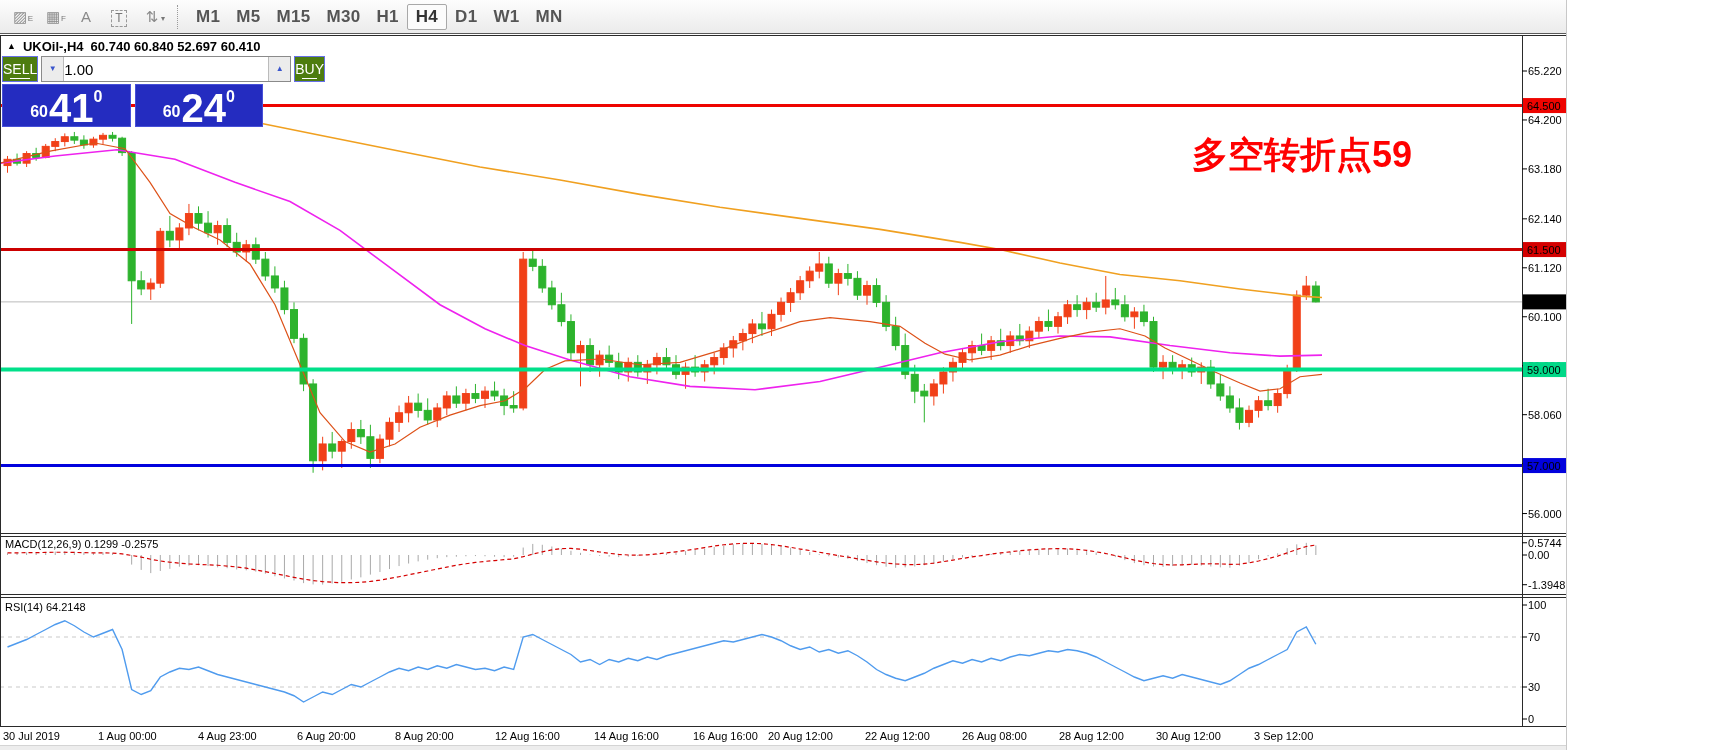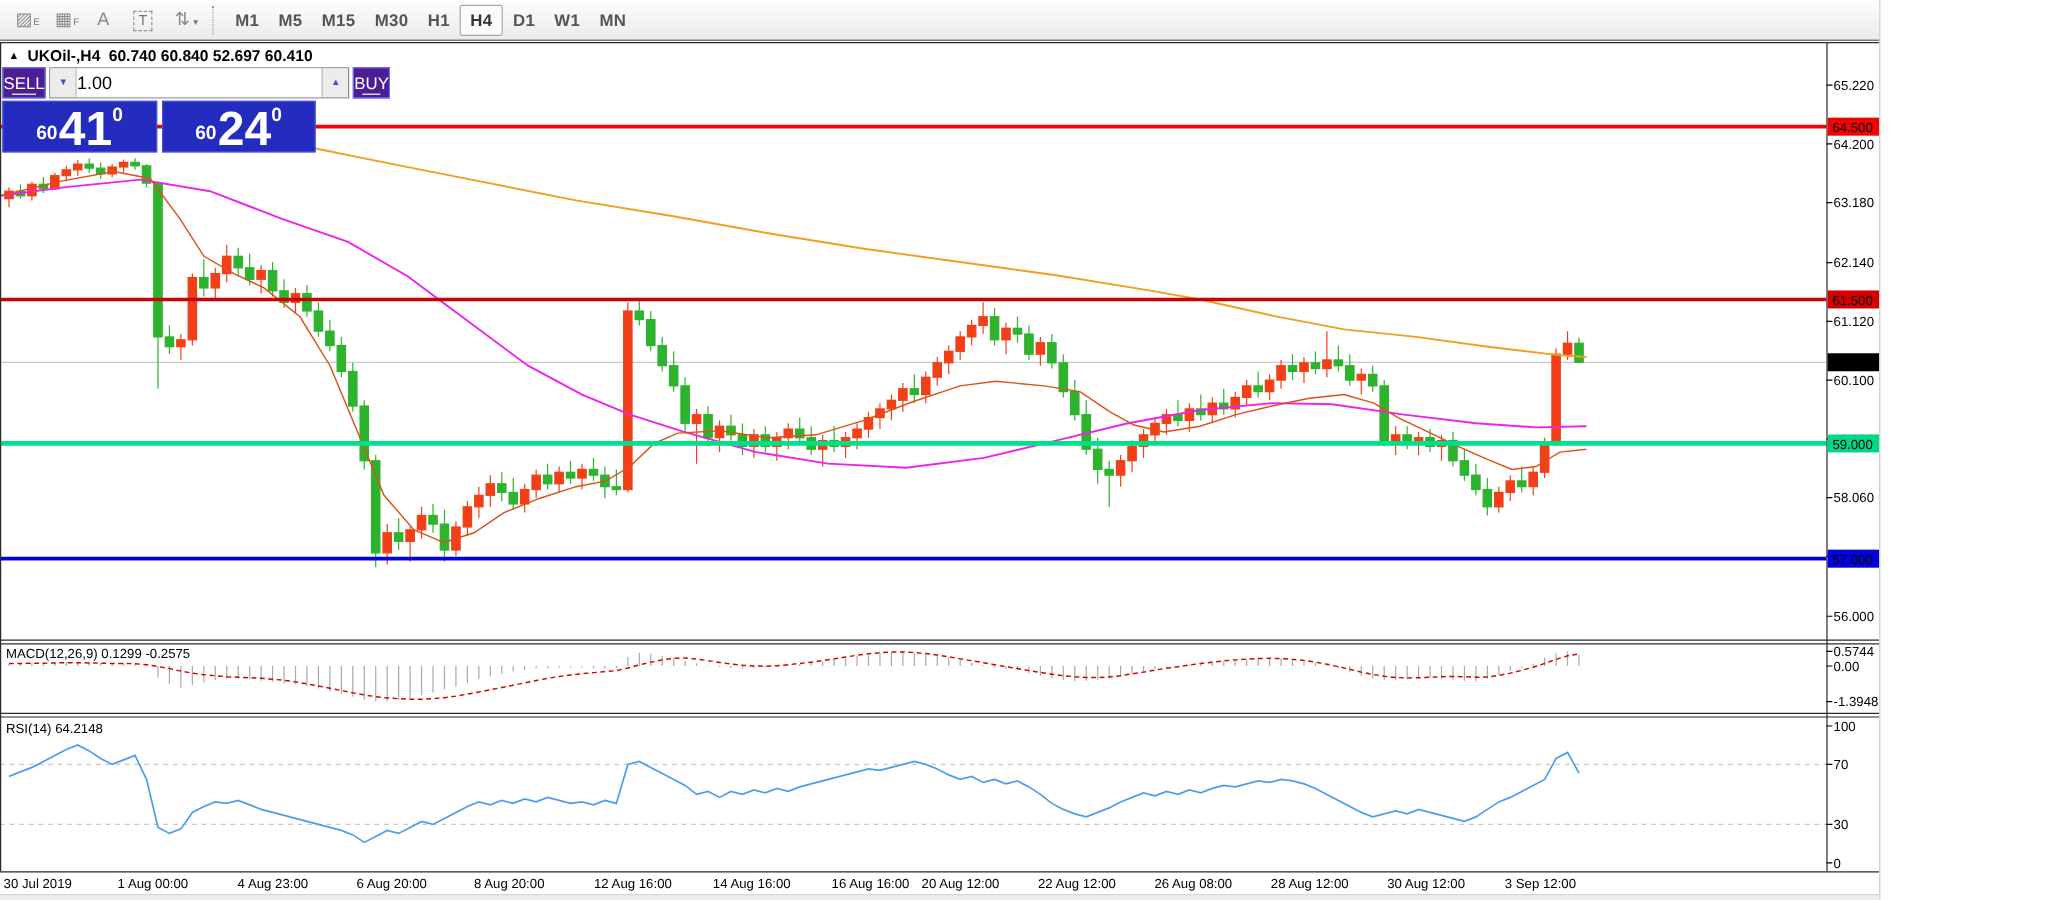--- a/index.html
+++ b/index.html
@@ -8,32 +8,32 @@
   svg text{font-family:"Liberation Sans",sans-serif;font-size:11px;fill:#000;}
   
   .toolbar{position:absolute;left:0;top:0;width:1566px;height:34px;
            background:linear-gradient(#fdfdfd,#ebebeb);border-bottom:1px solid #5a5a5a;
            display:flex;align-items:center;z-index:6;box-sizing:border-box;}
   .tool-icon{position:relative;width:26px;height:22px;margin-left:7px;color:#8a8a8a;
              font-size:15px;line-height:22px;text-align:center;cursor:default;}
   .tool-icon .sub{position:absolute;right:0;bottom:-2px;font-size:8px;color:#777;}
   .icon-t .glyph{display:inline-block;border:1px dashed #999;padding:0 3px;font-size:12px;line-height:15px;color:#777;}
   .sep{width:1px;height:24px;border-left:1px dotted #9a9a9a;margin:0 9px 0 12px;}
-  .tf-btn{padding:0 8px;height:22px;line-height:22px;font-size:14px;font-weight:700;
+  .tf-btn{padding:0 8px;height:22px;line-height:22px;font-size:17px;font-weight:700;
           color:#555;letter-spacing:0.3px;}
   .tf-btn.selected{background:#fbfbfb;border:1px solid #a8a8a8;border-radius:2px;
                    height:24px;line-height:24px;color:#333;}
   
   .chart-header{position:absolute;left:7px;top:39px;z-index:5;font-size:13px;font-weight:700;
                 display:flex;align-items:center;gap:7px;white-space:nowrap;}
   .chart-header .tri{font-size:9px;position:relative;top:-1px;}
   
   .trade{position:absolute;left:2px;top:56px;width:261px;z-index:5;}
   .trade-row1{display:flex;height:26px;}
-  .btn-sell,.btn-buy{position:relative;background:#4c1d95;border:1px solid #6670e8;
+  .btn-sell,.btn-buy{position:relative;background:#4d7c0f;border:1px solid #6670e8;
         color:#fff;font-size:14px;text-align:center;line-height:24px;box-sizing:border-box;}
   .btn-sell{width:70px;}
   .btn-buy{width:50px;}
   .btn-sell::after,.btn-buy::after{content:"";position:absolute;left:7px;right:7px;bottom:2px;height:1px;background:#fff;}
   .spin{display:flex;flex:1;margin:0 3px;border:1px solid #8a8a8a;background:#fff;box-sizing:border-box;}
   .spin-btn{width:21px;background:#ececec;color:#3a55cc;font-size:8px;line-height:24px;
             text-align:center;border-right:1px solid #bbb;cursor:default;}
   .spin-btn.up{border-right:none;border-left:1px solid #bbb;}
   .vol-input{flex:1;border:none;outline:none;text-align:left;font-size:15px;padding:0 5px 0 0;
              font-family:"Liberation Sans",sans-serif;min-width:0;}
@@ -625,16 +625,17 @@
         <span class="pp-sup">0</span>
       </div>
       <div class="price-panel">
         <span class="pp-prefix">60</span>
         <span class="pp-main">24</span>
         <span class="pp-sup">0</span>
       </div>
     </div>
   </div>
 
+  <div class="annotation">多空转折点59</div>
 
   <div class="right-fill"></div>
   <div class="bottom-strip"></div>
 </div>
 
 </body></html>

